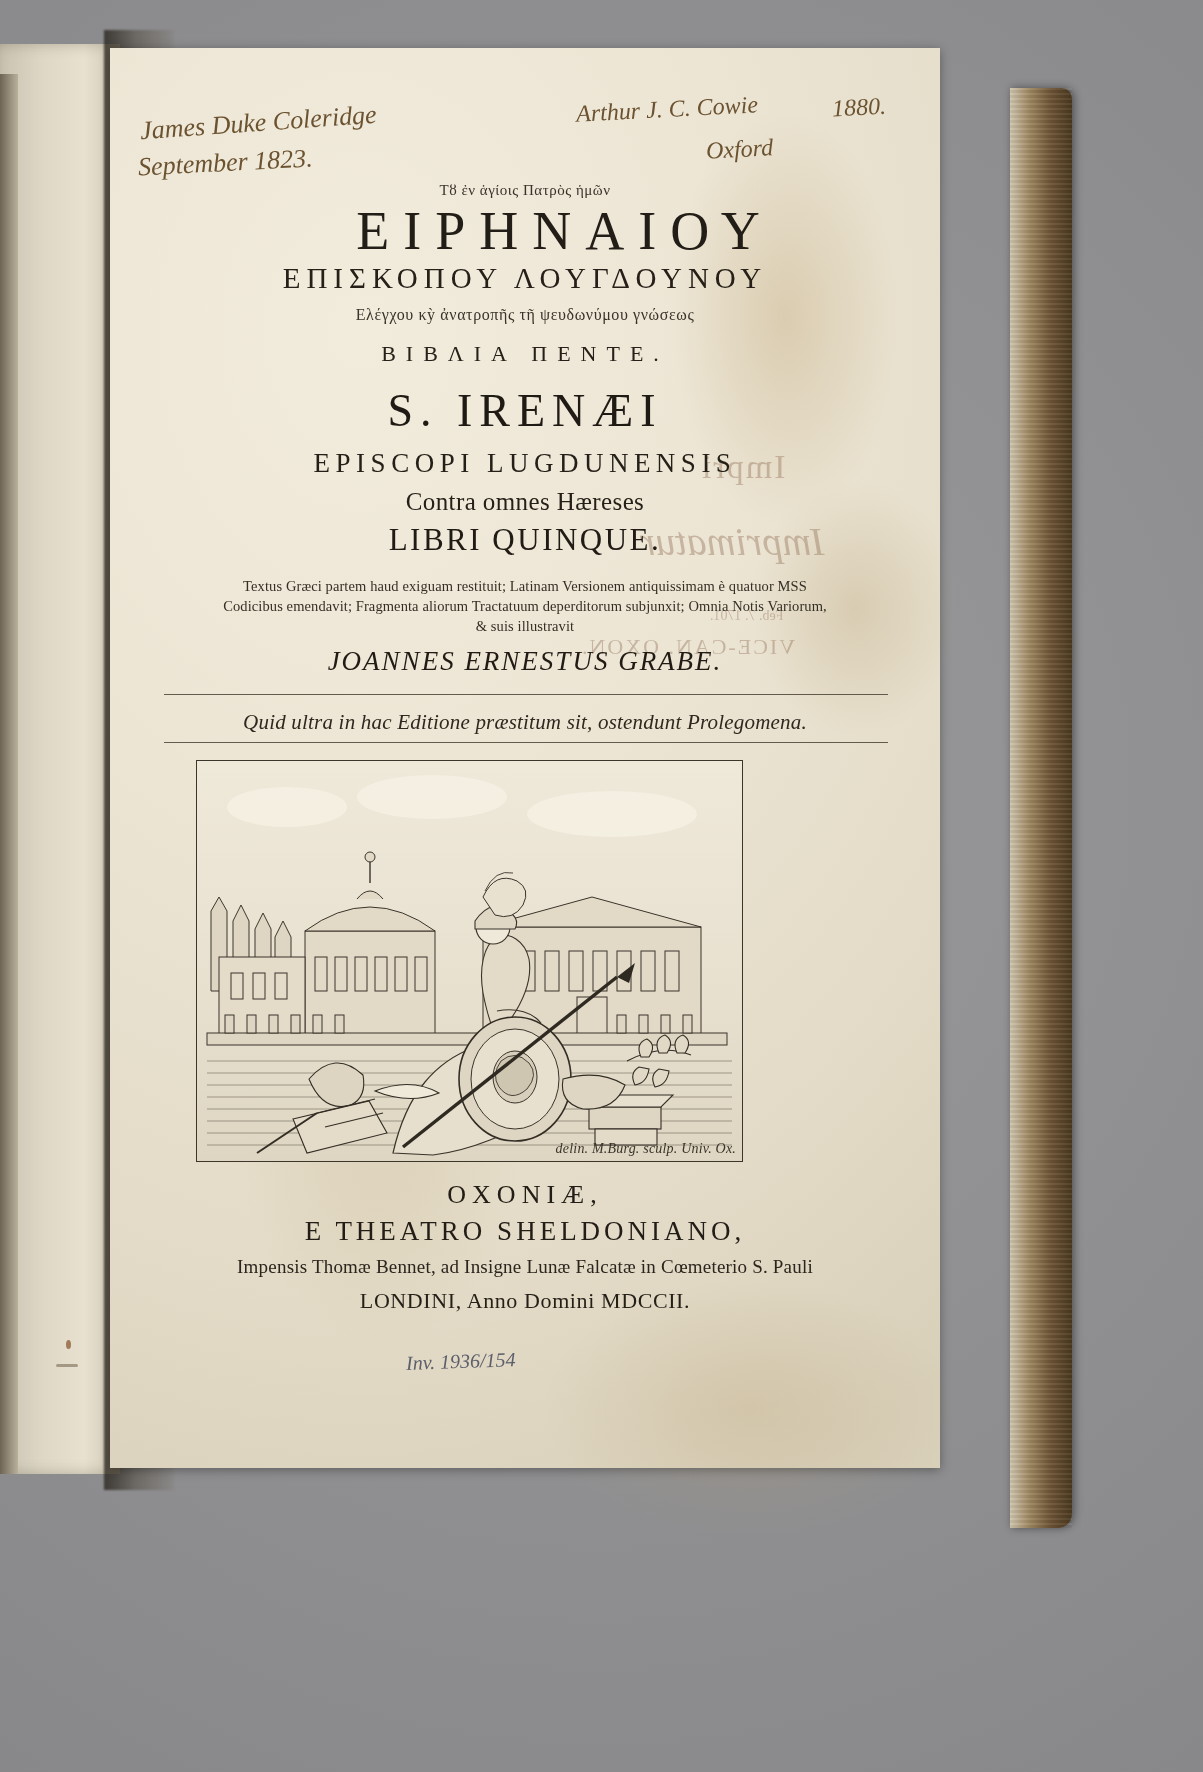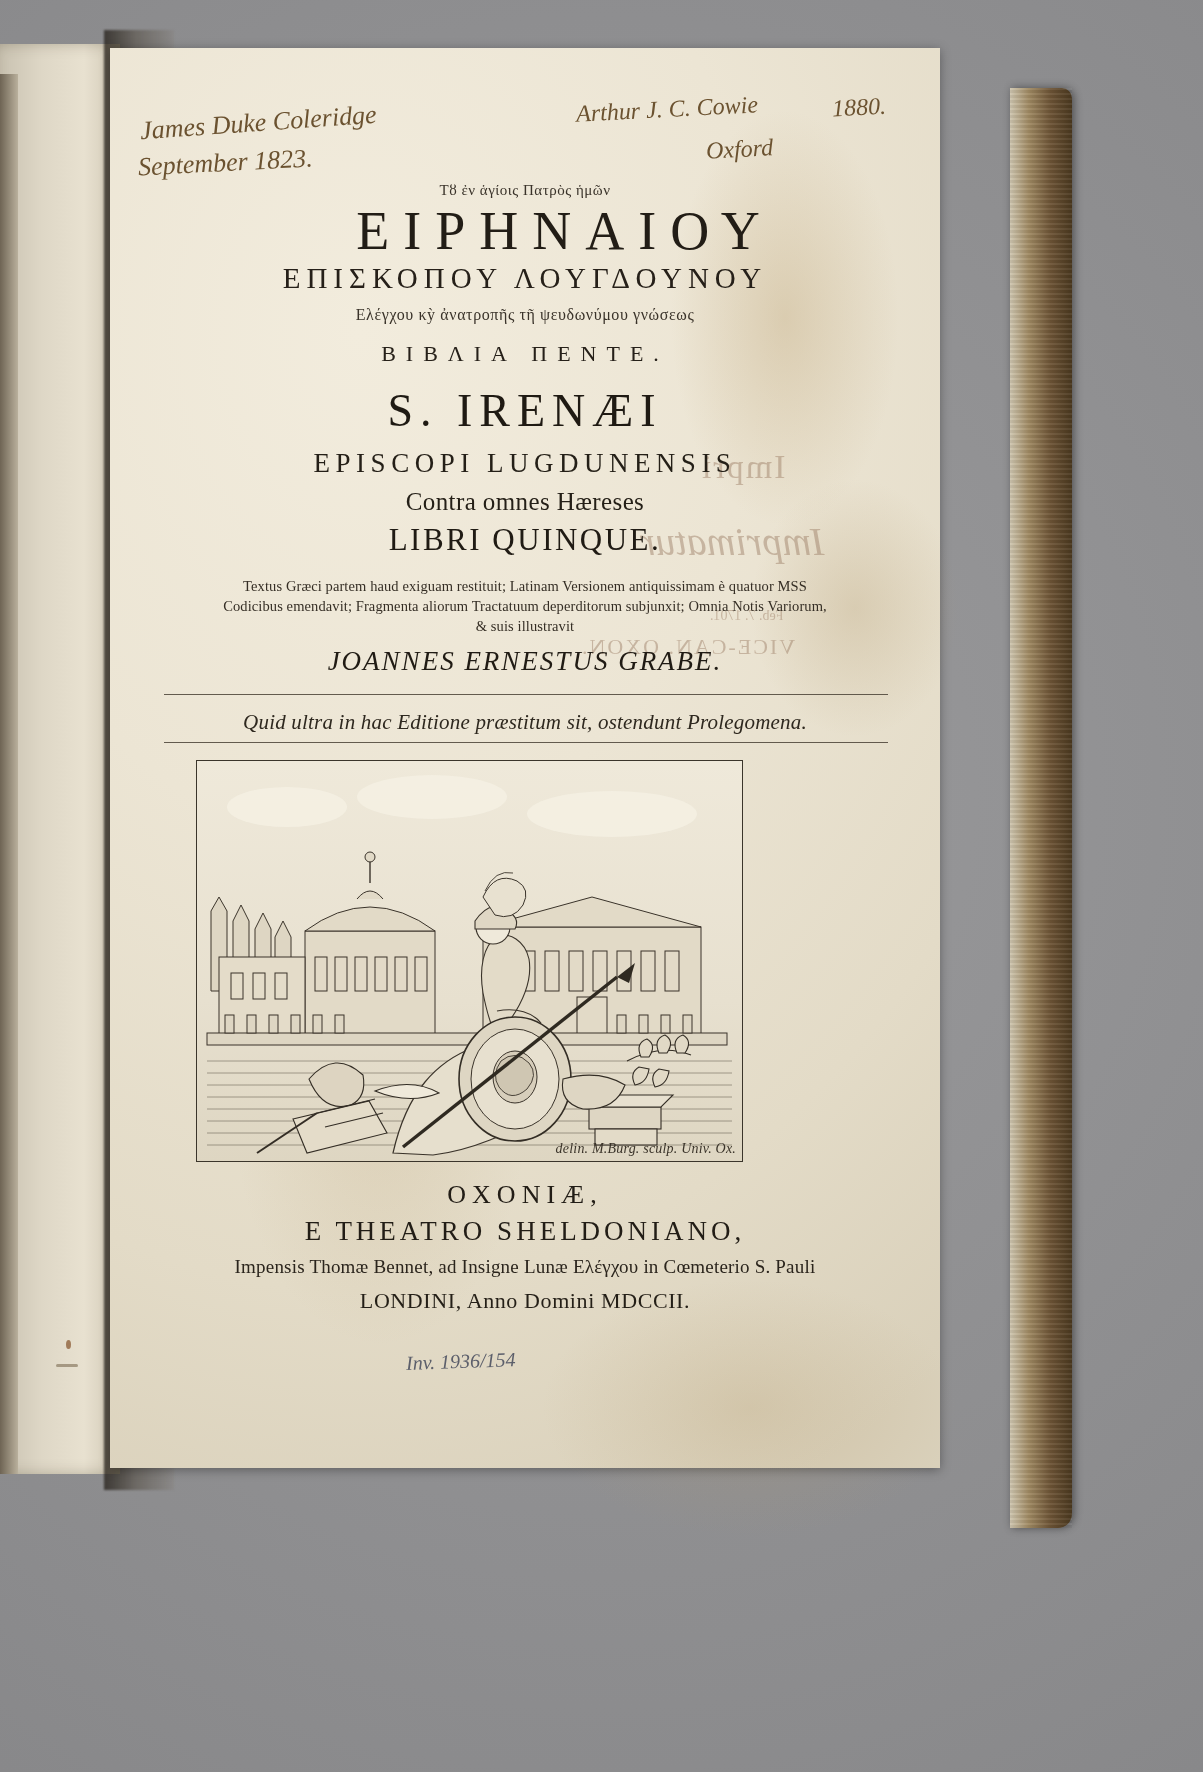--- a/index.html
+++ b/index.html
@@ -255,21 +255,21 @@
           <path d="M366 318 q36 -10 62 6 q-10 26 -42 24 q-24 -6 -20 -30 Z" fill="#ded6c3"></path>
         </g>
       </svg>
 
       <div class="sig">delin. M.Burg. sculp. Univ. Ox.</div>
     </div>
 
     <div class="page-text">
       <div class="tline imprint2" style="top:1168px;">E THEATRO SHELDONIANO,</div>
       <div class="tline imprint1" style="top:1132px;">OXONIÆ,</div>
-      <div class="tline imprint3" style="top:1208px;">Impensis Thomæ Bennet, ad Insigne Lunæ Ελέγχου in Cœmeterio S. Pauli</div>
+      <div class="tline imprint3" style="top:1208px;">Impensis Thomæ Bennet, ad Insigne Lunæ Falcatæ in Cœmeterio S. Pauli</div>
       <div class="tline imprint4" style="top:1240px;">LONDINI, Anno Domini MDCCII.</div>
     </div>
 
     <div class="hand h1">James Duke Coleridge</div>
     <div class="hand h2">September 1823.</div>
     <div class="hand h3">Arthur J. C. Cowie</div>
     <div class="hand h4" style="left:722px;top:46px;">1880.</div>
     <div class="hand" style="left:596px;top:88px;font-size:24px;transform:rotate(-3deg);">Oxford</div>
     <div class="hand h6">Inv. 1936/154</div>
 

